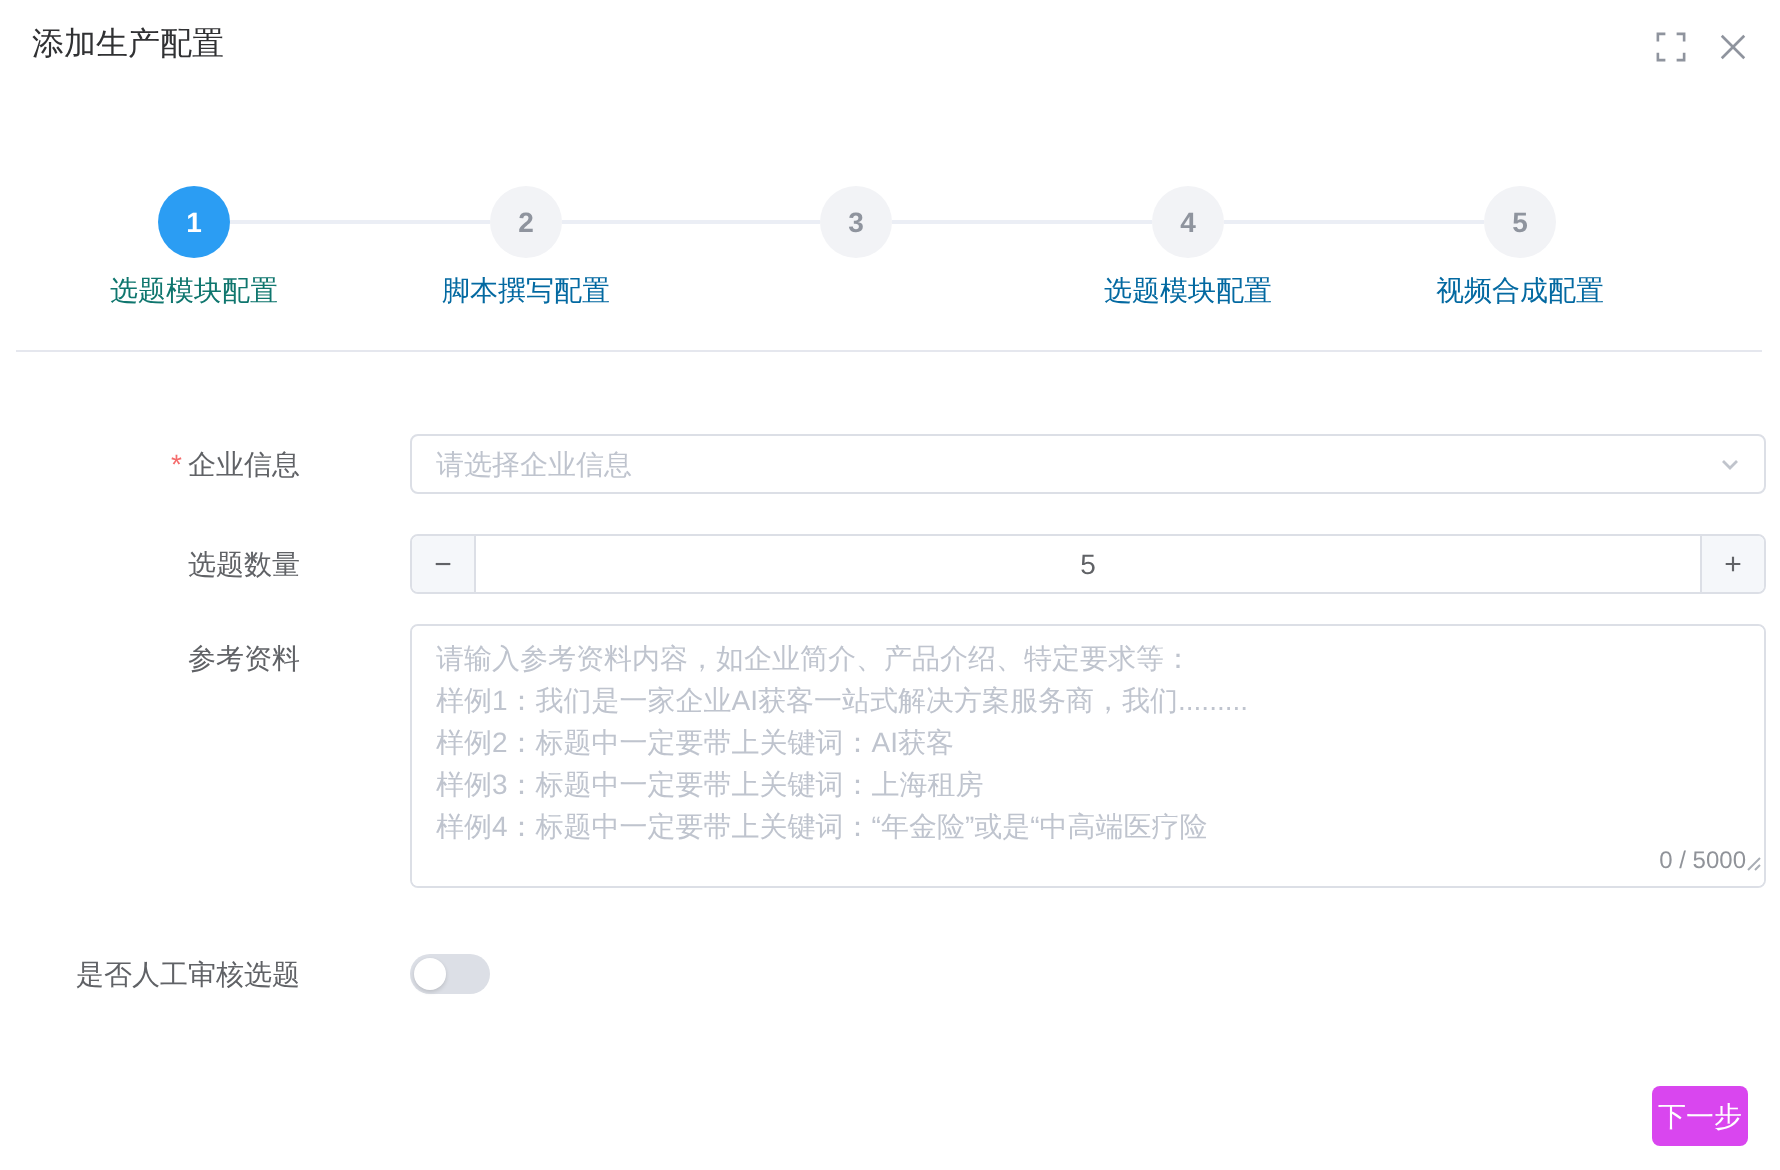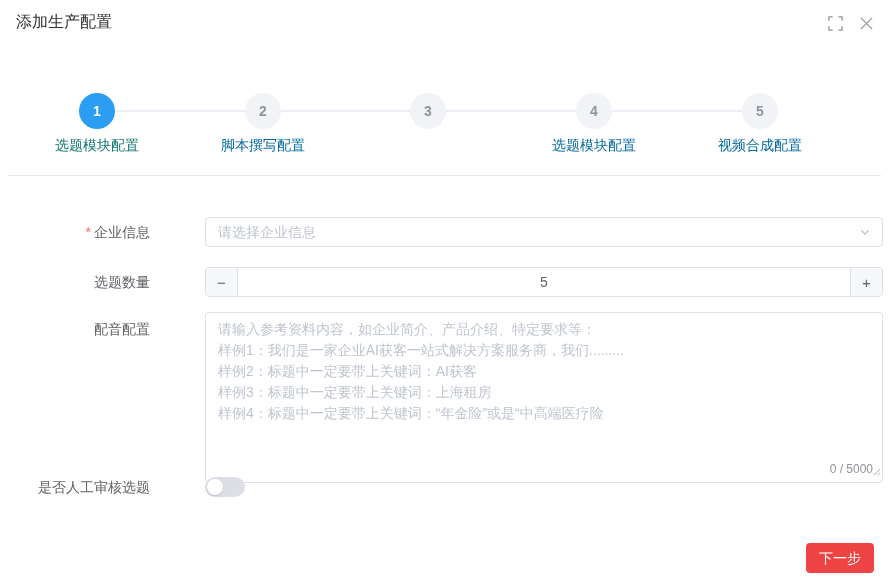--- a/index.html
+++ b/index.html
@@ -38,32 +38,32 @@
 
   .num-input { height:30px; border:1px solid #dcdfe6; border-radius:4px; display:flex; overflow:hidden; background:#fff; }
   .num-btn { width:32px; background:#f5f7fa; color:#606266; font-size:15px;
     display:flex; align-items:center; justify-content:center; cursor:pointer; user-select:none; }
   .num-btn.dec { border-right:1px solid #dcdfe6; }
   .num-btn.inc { border-left:1px solid #dcdfe6; }
   .num-input input { flex:1; border:none; outline:none; text-align:center; font-size:14px; color:#606266;
     font-family:inherit; }
 
   .textarea-wrap { position:relative; width:678px; }
-  .textarea-wrap textarea { width:678px; height:171px; border:1px solid #dcdfe6; border-radius:4px;
+  .textarea-wrap textarea { width:678px; height:132px; border:1px solid #dcdfe6; border-radius:4px;
     padding:6px 12px 24px 12px; font-size:14px; line-height:21px; color:#606266; resize:none; outline:none;
     font-family:inherit; display:block; }
   .textarea-wrap textarea::placeholder { color:#bfc4ce; }
   .char-counter { position:absolute; right:10px; bottom:7px; font-size:12px; color:#909399; background:#fff; padding-left:4px; }
   .resize-grip { position:absolute; right:2px; bottom:3px; }
 
   .toggle { width:40px; height:20px; border-radius:10px; background:#dcdfe6; position:relative; cursor:pointer; }
   .toggle .knob { position:absolute; left:2px; top:2px; width:16px; height:16px; border-radius:50%; background:#fff;
     box-shadow:0 1px 2px rgba(0,0,0,.15); }
 
-  .next-btn { position:absolute; top:543px; right:16px; height:30px; padding:0 13px; background:#ef4444;
+  .next-btn { position:absolute; top:543px; right:16px; height:30px; padding:0 3px; background:#d946ef;
     color:#fff; font-size:14px; border:none; border-radius:4px; line-height:30px; cursor:pointer;
     font-family:inherit; }
 </style>
 </head>
 <body>
 
 <div class="dialog">
 
   <div class="dlg-title">添加生产配置</div>
 
@@ -123,21 +123,21 @@
     <div class="control">
       <div class="num-input">
         <span class="num-btn dec">−</span>
         <input type="text" value="5" style="">
         <span class="num-btn inc">+</span>
       </div>
     </div>
   </div>
 
   <div class="form-row" style="top:312px; align-items:flex-start;">
-    <div class="form-label" style="padding-top:7px;">配音配置</div>
+    <div class="form-label" style="padding-top:7px;">参考资料</div>
     <div class="control">
       <div class="textarea-wrap">
         <textarea placeholder="请输入参考资料内容，如企业简介、产品介绍、特定要求等：
 样例1：我们是一家企业AI获客一站式解决方案服务商，我们.........
 样例2：标题中一定要带上关键词：AI获客
 样例3：标题中一定要带上关键词：上海租房
 样例4：标题中一定要带上关键词：“年金险”或是“中高端医疗险" style=""></textarea>
         <span class="char-counter">0 / 5000</span>
         <span class="resize-grip">
           <svg width="9" height="9" viewBox="0 0 9 9" stroke="#a8adb5" stroke-width="1">

